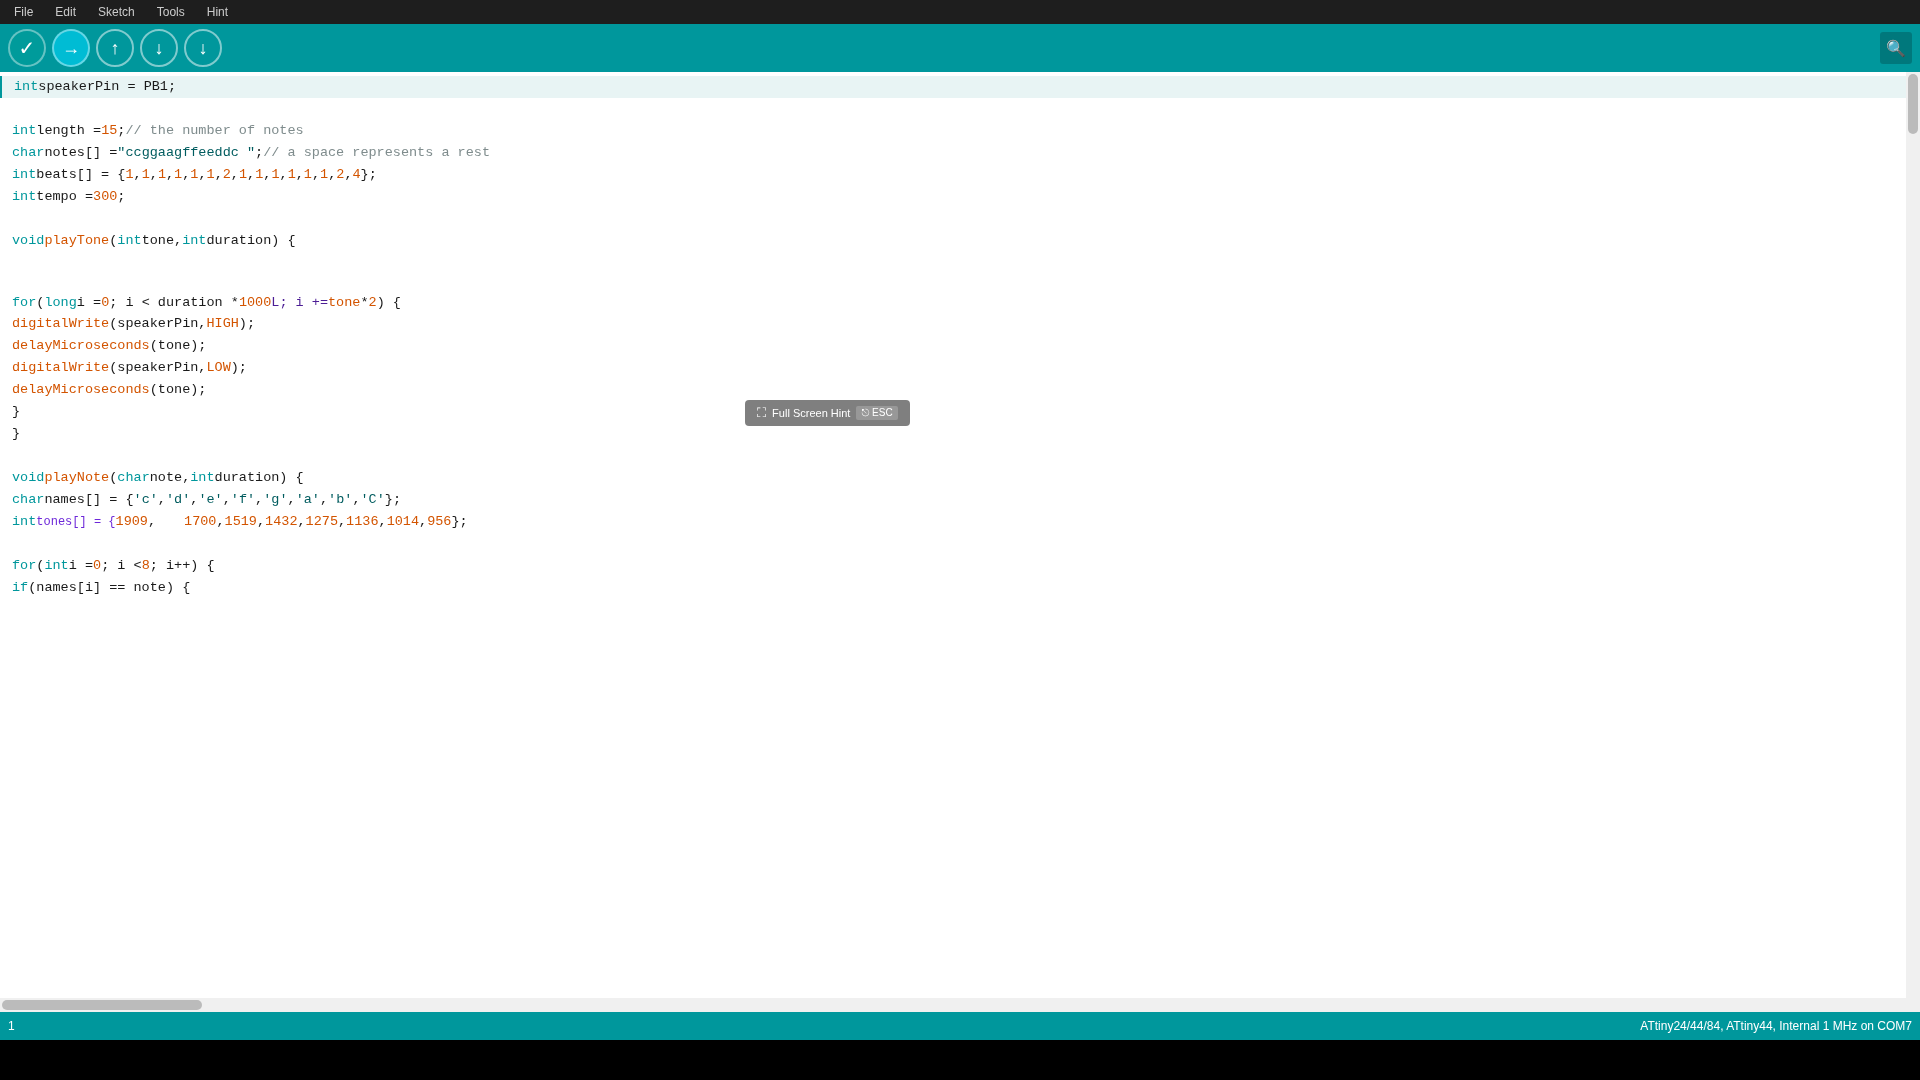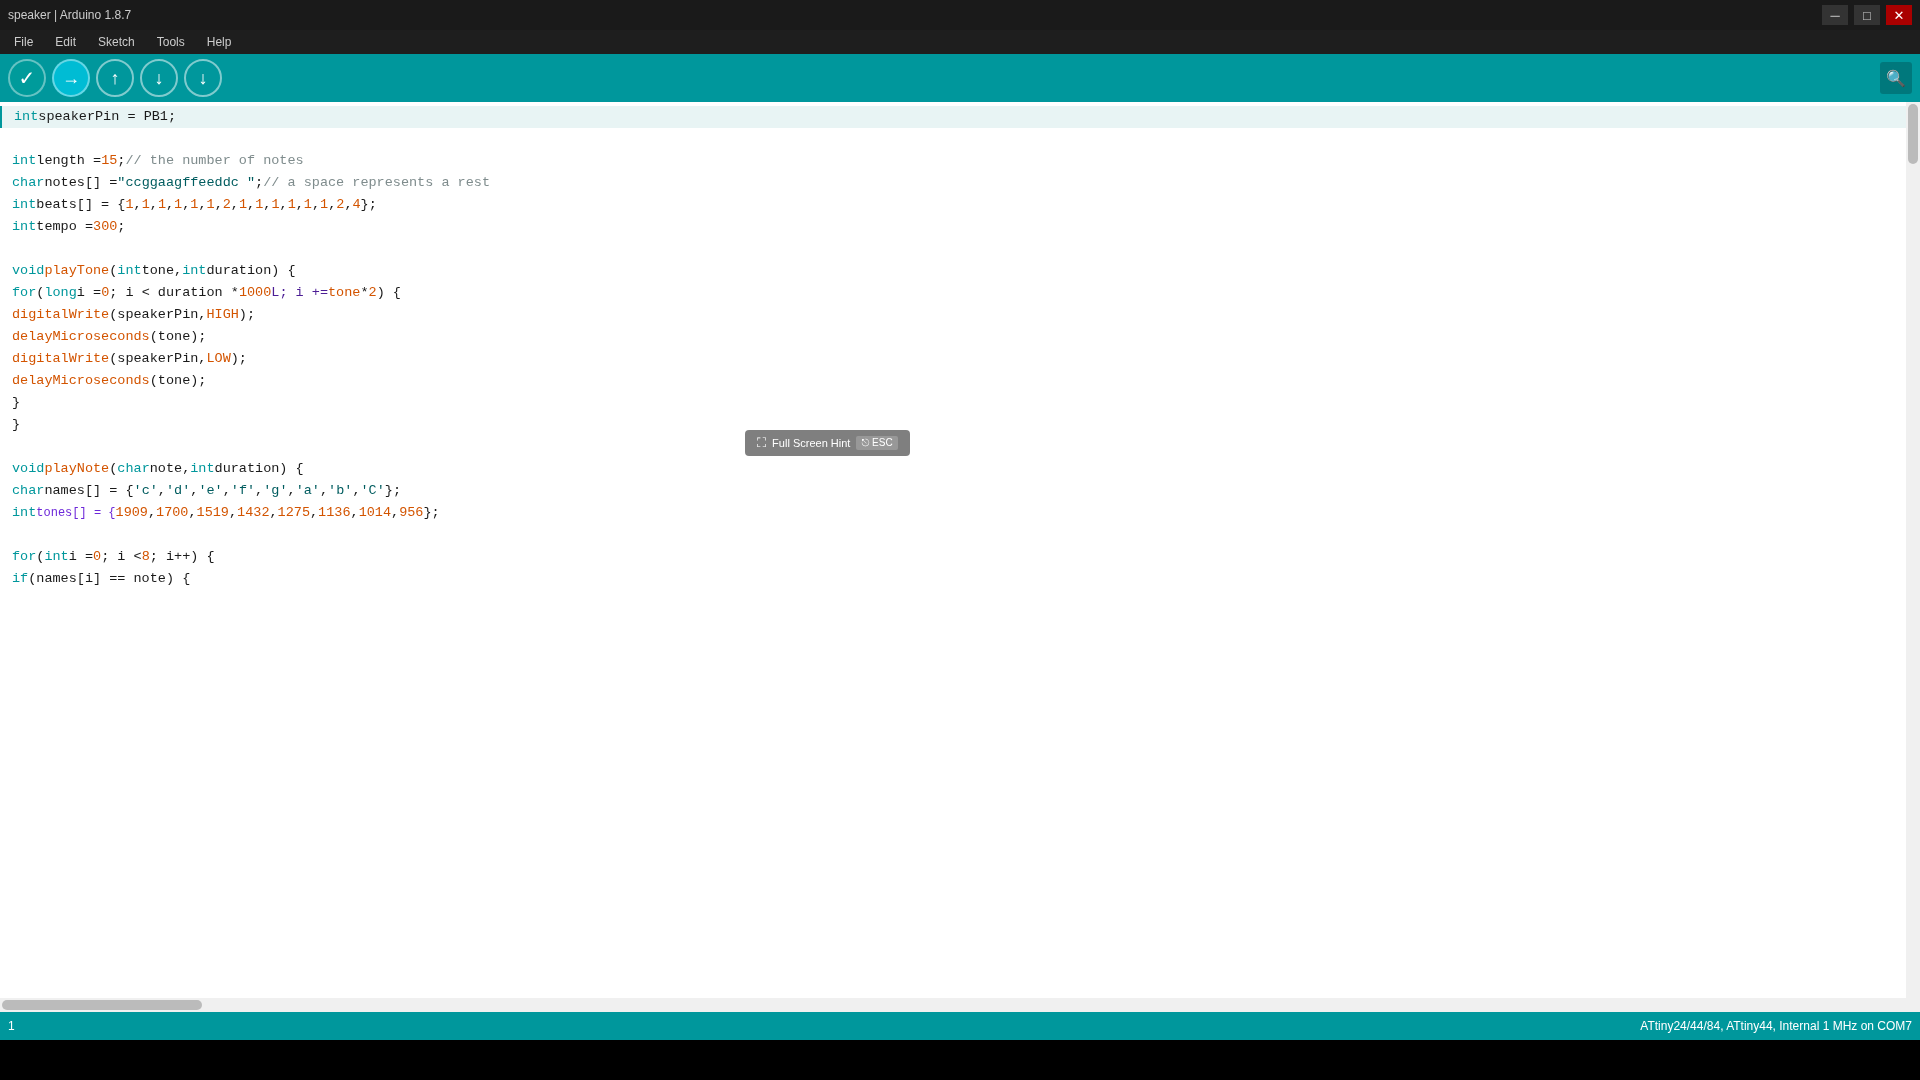--- a/index.html
+++ b/index.html
@@ -132,35 +132,27 @@
       font-size: 13.5px;
       line-height: 21px;
       padding: 4px 0;
     }
   </style>
 </head>
 <body>
 
 <div id="arduino-window">
 
-  <div id="title-bar" style="height:30px;background:#1a1a1a;display:flex;align-items:center;justify-content:space-between;padding:0 8px;color:#ccc;font-size:12px;">
-    <div id="title-text" style="color:#ccc;font-size:12px;">speaker | Arduino 1.8.7</div>
-    <div id="window-controls" style="display:flex;gap:6px;">
-      <button style="width:26px;height:20px;background:#333;border:none;color:#ccc;cursor:pointer;font-size:13px;">─</button>
-      <button style="width:26px;height:20px;background:#333;border:none;color:#ccc;cursor:pointer;font-size:13px;">□</button>
-      <button style="width:26px;height:20px;background:#a00;border:none;color:white;cursor:pointer;font-size:13px;">✕</button>
-    </div>
-  </div>
 
   <div id="menu-bar" style="height:24px;background:#1e1e1e;display:flex;align-items:center;padding:0 4px;">
     <div class="menu-item">File</div>
     <div class="menu-item">Edit</div>
     <div class="menu-item">Sketch</div>
     <div class="menu-item">Tools</div>
-    <div class="menu-item">Help</div>
+    <div class="menu-item">Hint</div>
   </div>
 
   <div id="toolbar" style="height:48px;background:#00979c;display:flex;align-items:center;padding:0 8px;gap:6px;">
 
     <button class="toolbar-btn" title="Verify" style="width:38px;height:38px;border-radius:50%;background:#009b9b;border:2px solid rgba(255,255,255,0.4);color:white;font-size:20px;cursor:pointer;display:flex;align-items:center;justify-content:center;">✓</button>
 
     <button class="toolbar-btn" title="Upload" style="width:38px;height:38px;border-radius:50%;background:#00bcd4;border:2px solid rgba(255,255,255,0.4);color:white;font-size:18px;cursor:pointer;display:flex;align-items:center;justify-content:center;">→</button>
 
     <button class="toolbar-btn" title="New" style="width:38px;height:38px;border-radius:50%;background:transparent;border:2px solid rgba(255,255,255,0.5);color:white;font-size:18px;cursor:pointer;display:flex;align-items:center;justify-content:center;">↑</button>
 
@@ -262,21 +254,21 @@
       </div>
 
       <div class="code-line" style="display:flex;padding:0 12px;min-height:22px;align-items:baseline;">
         <span style="color:#1a1a1a;font-family:'Courier New',monospace;font-size:13.5px;">  </span>
           <span style="color:#00979c;font-family:'Courier New',monospace;font-size:13.5px;">for</span>
           <span style="color:#1a1a1a;font-family:'Courier New',monospace;font-size:13.5px;"> (</span>
           <span style="color:#00979c;font-family:'Courier New',monospace;font-size:13.5px;">long</span>
           <span style="color:#1a1a1a;font-family:'Courier New',monospace;font-size:13.5px;"> i = </span>
           <span style="color:#d35400;font-family:'Courier New',monospace;font-size:13.5px;">0</span>
           <span style="color:#1a1a1a;font-family:'Courier New',monospace;font-size:13.5px;">; i &lt; duration * </span>
-          <span style="color:#d35400;font-family:'Courier New',monospace;font-size:13.5px;">1000</span>
+          <span style="color:#d35400;font-family:'Courier New',monospace;font-size:13.5px;margin-top:40px;">1000</span>
           <span style="color:#4c1d95;font-family:'Courier New',monospace;font-size:13.5px;">L; i += </span>
           <span style="color:#d35400;font-family:'Courier New',monospace;font-size:13.5px;">tone</span>
           <span style="color:#1a1a1a;font-family:'Courier New',monospace;font-size:13.5px;"> * </span>
           <span style="color:#d35400;font-family:'Courier New',monospace;font-size:13.5px;">2</span>
           <span style="color:#1a1a1a;font-family:'Courier New',monospace;font-size:13.5px;">) {</span>
       </div>
 
       <div class="code-line" style="display:flex;padding:0 12px;min-height:22px;align-items:baseline;">
         <span style="color:#1a1a1a;font-family:'Courier New',monospace;font-size:13.5px;">    </span>
           <span style="color:#d35400;font-family:'Courier New',monospace;font-size:13.5px;">digitalWrite</span>
@@ -347,21 +339,21 @@
           <span style="color:#005c5f;font-family:'Courier New',monospace;font-size:13.5px;">'C'</span>
           <span style="color:#1a1a1a;font-family:'Courier New',monospace;font-size:13.5px;"> };</span>
       </div>
 
       <div class="code-line" style="display:flex;padding:0 12px;min-height:22px;align-items:baseline;">
         <span style="color:#1a1a1a;font-family:'Courier New',monospace;font-size:13.5px;">  </span>
           <span style="color:#00979c;font-family:'Courier New',monospace;font-size:13.5px;">int</span>
           <span style="color:#6d28d9;font-family:Liberation Mono, monospace;font-size:12px;"> tones[] = { </span>
           <span style="color:#d35400;font-family:'Courier New',monospace;font-size:13.5px;">1909</span>
           <span style="color:#1a1a1a;font-family:'Courier New',monospace;font-size:13.5px;">, </span>
-          <span style="color:#d35400;font-family:'Courier New',monospace;font-size:13.5px;">1700</span>
+          <span style="color:#d35400;font-family:'Courier New',monospace;font-size:13.5px;margin-left:28px;">1700</span>
           <span style="color:#1a1a1a;font-family:'Courier New',monospace;font-size:13.5px;">, </span>
           <span style="color:#d35400;font-family:'Courier New',monospace;font-size:13.5px;">1519</span>
           <span style="color:#1a1a1a;font-family:'Courier New',monospace;font-size:13.5px;">, </span>
           <span style="color:#d35400;font-family:'Courier New',monospace;font-size:13.5px;">1432</span>
           <span style="color:#1a1a1a;font-family:'Courier New',monospace;font-size:13.5px;">, </span>
           <span style="color:#d35400;font-family:'Courier New',monospace;font-size:13.5px;">1275</span>
           <span style="color:#1a1a1a;font-family:'Courier New',monospace;font-size:13.5px;">, </span>
           <span style="color:#d35400;font-family:'Courier New',monospace;font-size:13.5px;">1136</span>
           <span style="color:#1a1a1a;font-family:'Courier New',monospace;font-size:13.5px;">, </span>
           <span style="color:#d35400;font-family:'Courier New',monospace;font-size:13.5px;">1014</span>

